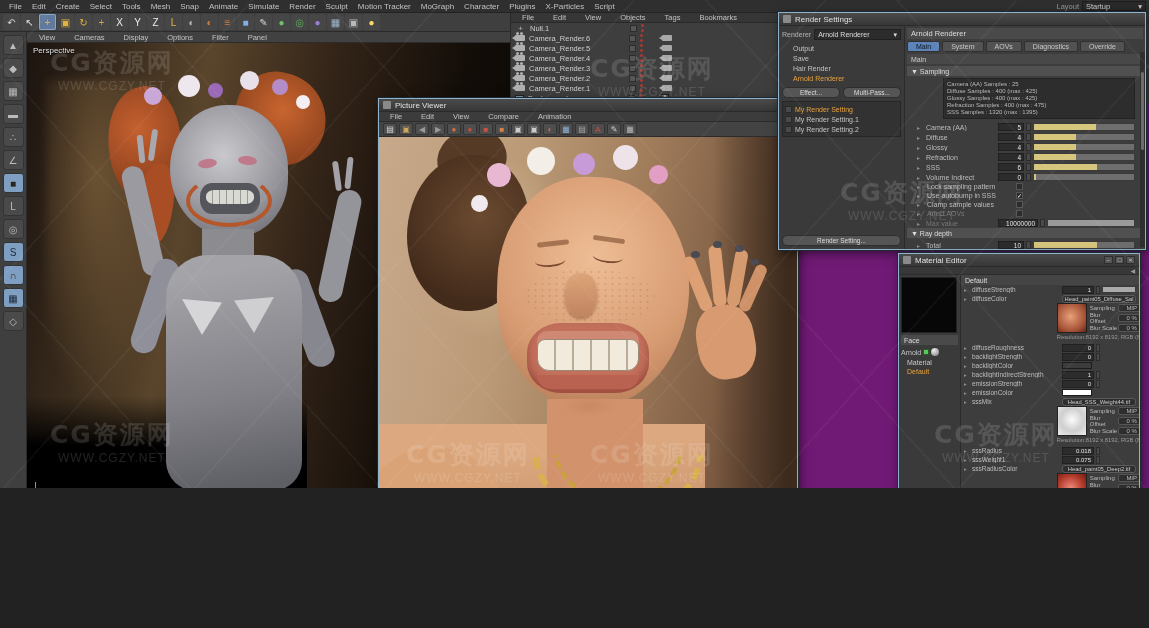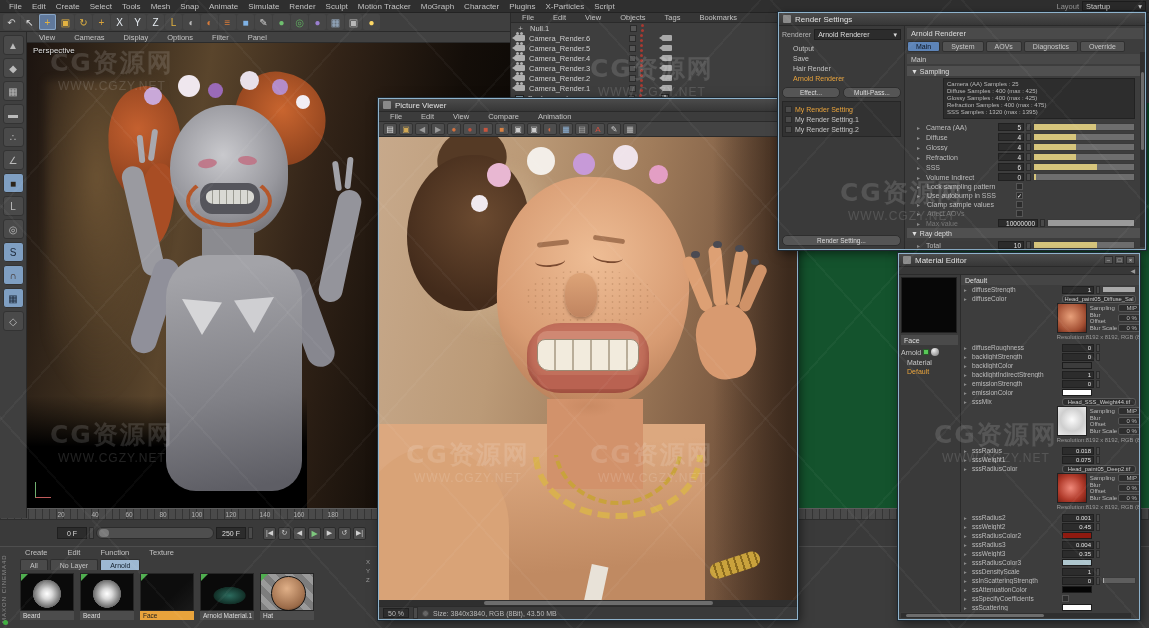--- a/index.html
+++ b/index.html
@@ -1,17 +1,17 @@
 <!DOCTYPE html>
 <html><head>
 <meta charset="utf-8">
 <style>
 *{box-sizing:border-box;margin:0;padding:0}
 html,body{background:#222}
-.app{position:relative;width:1149px;height:628px;background:#14532d;font-family:"Liberation Sans",sans-serif;color:#c8c8c8;overflow:hidden;font-size:8px}
+.app{position:relative;width:1149px;height:488px;background:#701a75;font-family:"Liberation Sans",sans-serif;color:#c8c8c8;overflow:hidden;font-size:8px}
 
 .menubar{position:absolute;left:0;top:0;width:1149px;height:13px;background:#2f2f2f;border-bottom:1px solid #232323;display:flex;align-items:center;padding-left:4px;z-index:3}
 .menu-item{padding:0 5px;color:#c2c2c2;white-space:nowrap}
 .layout-box{position:absolute;right:3px;top:1px;display:flex;align-items:center;gap:3px}
 .layout-label{color:#9a9a9a;font-size:7.5px}
 .layout-value{width:64px;height:10px;background:#2a2a2a;border:1px solid #1d1d1d;display:flex;align-items:center;justify-content:space-between;padding:0 3px;font-size:7.5px;color:#ccc}
 
 .toolbar{position:absolute;left:0;top:13px;width:510px;height:19px;background:#3f3f3f;border-bottom:1px solid #2a2a2a;display:flex;align-items:center;gap:1px;padding-left:3px;z-index:2}
 .tool{width:17px;height:16px;display:flex;align-items:center;justify-content:center;font-size:10px;border-radius:2px;background:#464646}
 .tool.active{background:#60799c;box-shadow:inset 0 0 0 1px #89a6c6}

